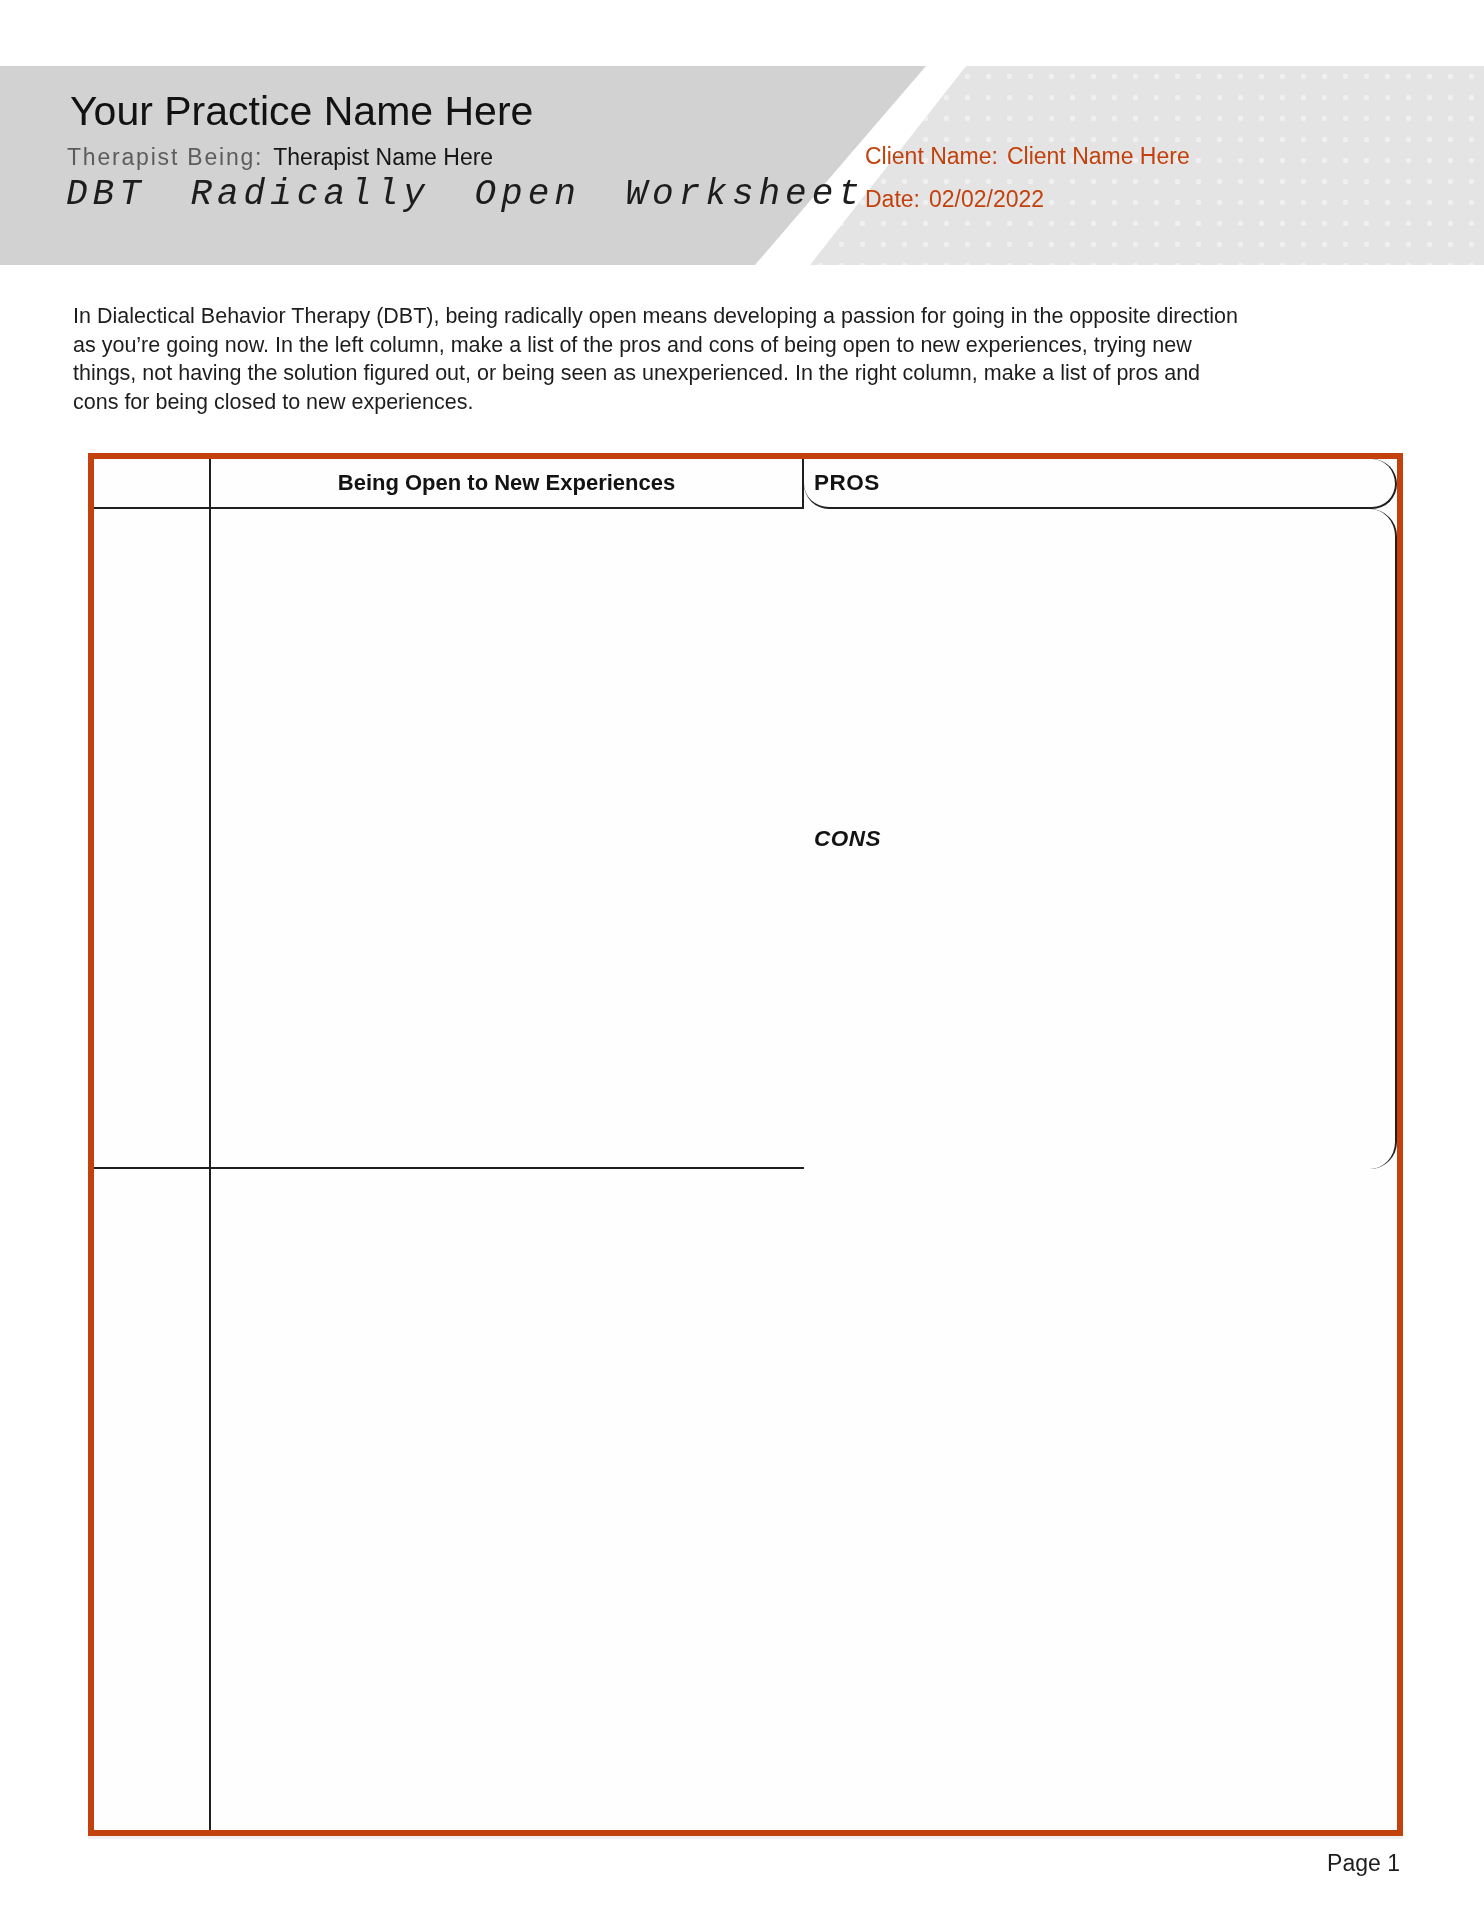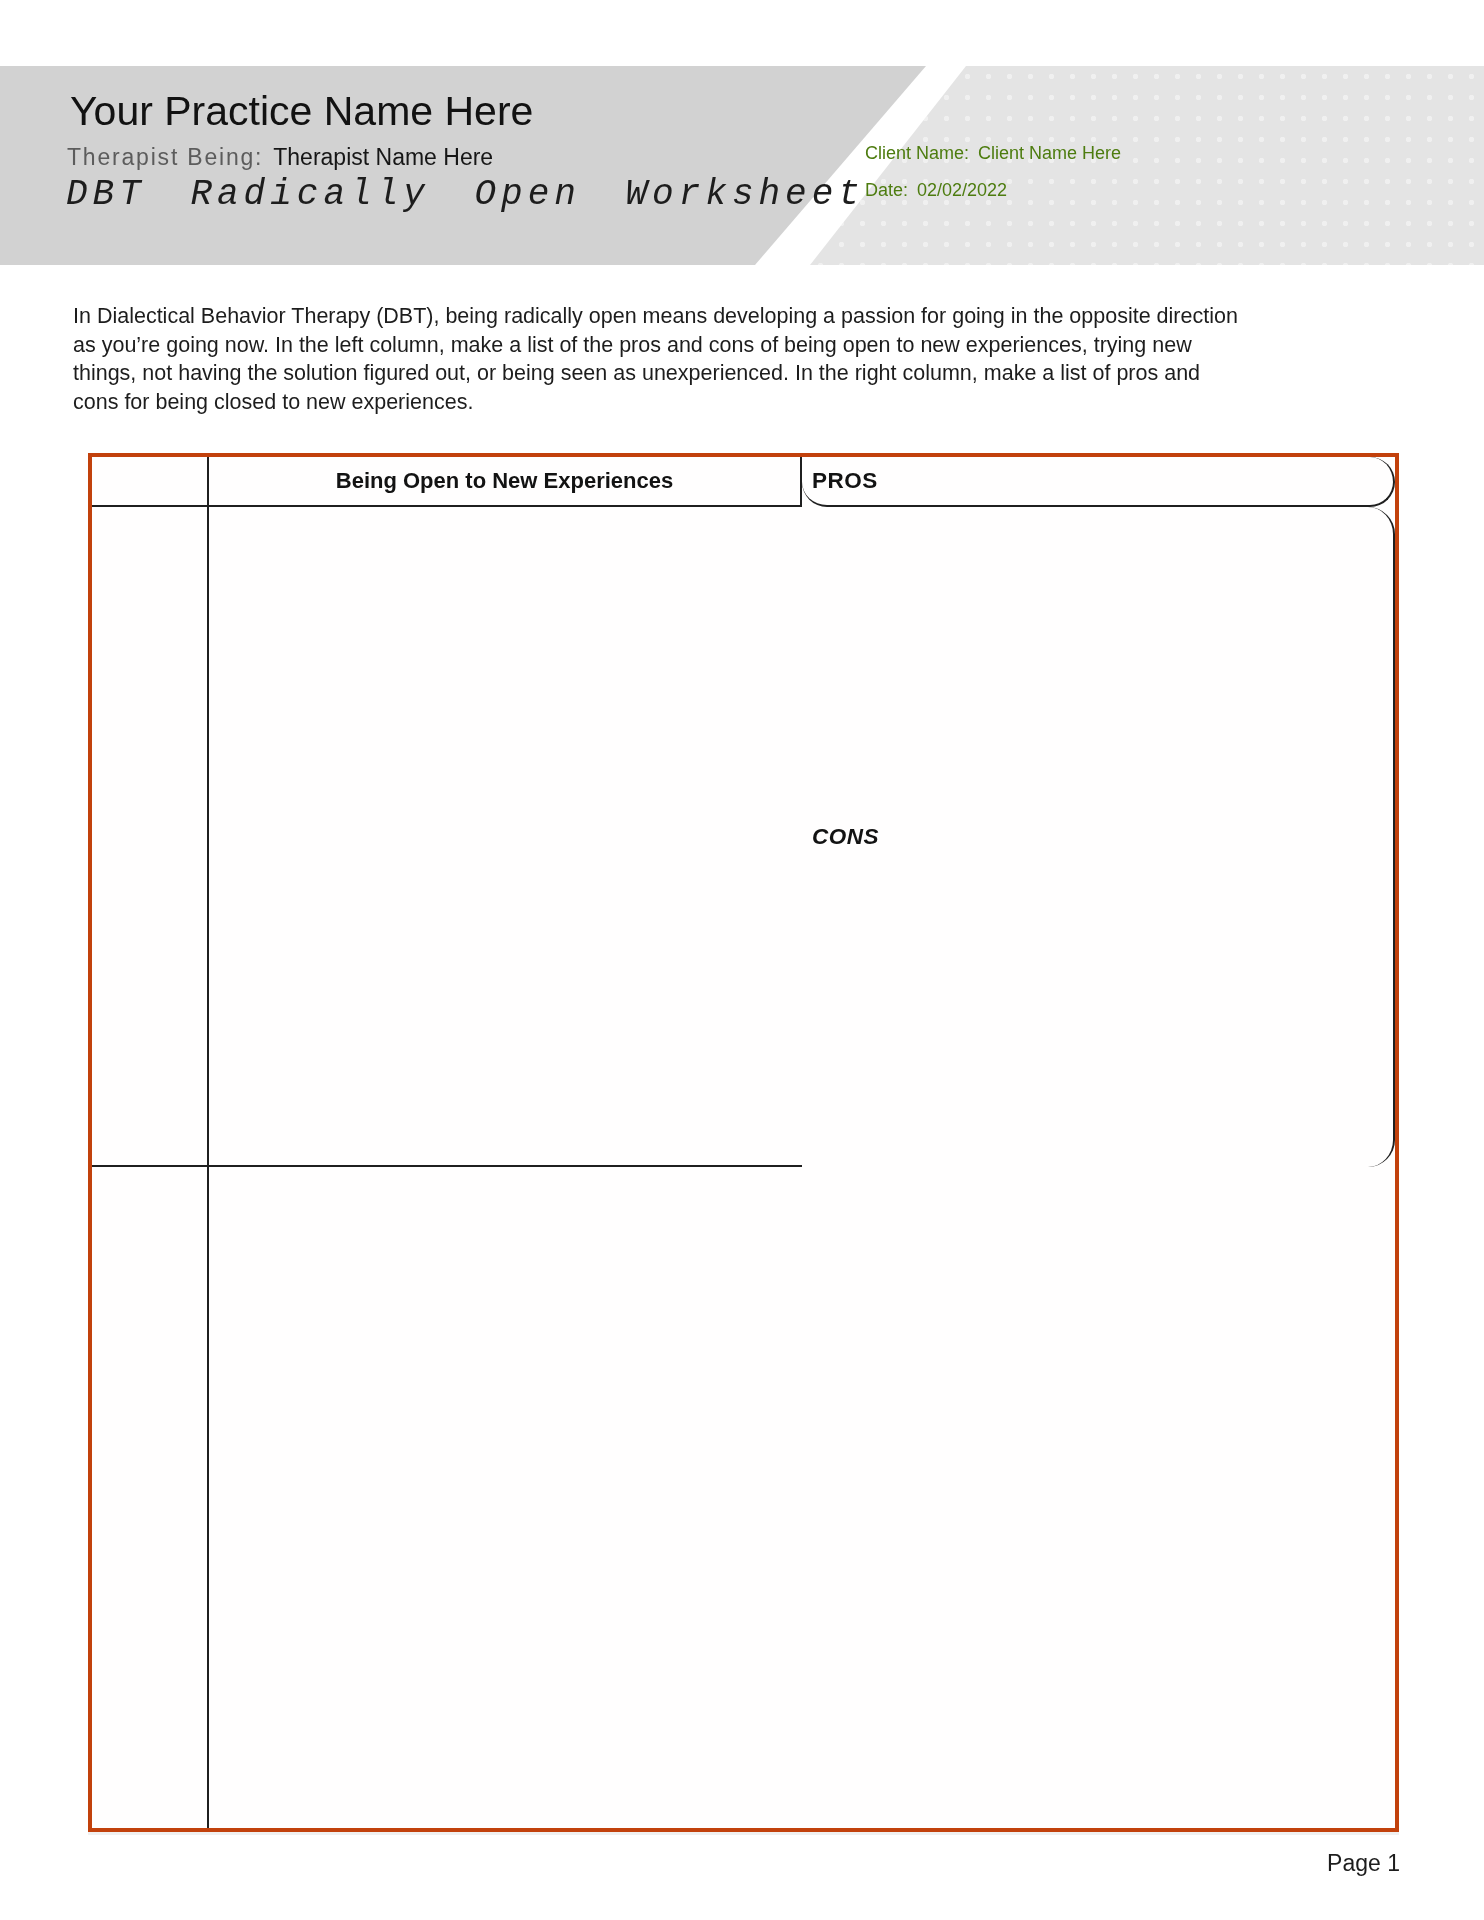--- a/index.html
+++ b/index.html
@@ -61,43 +61,43 @@
     font-style: italic;
     font-size: 36px;
     letter-spacing: 5px;
     word-spacing: 18px;
     color: #1d1d1d;
     white-space: nowrap;
   }
   .client-block {
     position: absolute;
     left: 865px; top: 143px;
-    font-size: 18px;
-    color: #4d7c0f;
+    font-size: 23px;
+    color: #c2410c;
   }
   .client-line, .date-line { white-space: nowrap; }
   .date-line { margin-top: 16px; }
   .pair-label { margin-right: 9px; }
 
   
   .intro {
     position: absolute;
     left: 73px; top: 302px;
     font-size: 21.5px;
     line-height: 28.5px;
     color: #1d1d1d;
   }
   .intro-line { white-space: nowrap; }
 
   
   .pc-table {
     position: absolute;
     left: 88px; top: 453px;
     width: 1303px;
-    border: 4px solid #c2410c;
+    border: 6px solid #c2410c;
     display: grid;
     grid-template-columns: 117px 593px 1fr;
     grid-template-rows: 50px 660px 661px;
     background: #fffefe;
     box-shadow: 0 3px 0 rgba(0,0,0,0.06);
   }
   .t-cell {
     border-right: 2px solid #1f1f1f;
     border-bottom: 2px solid #1f1f1f;
   }

